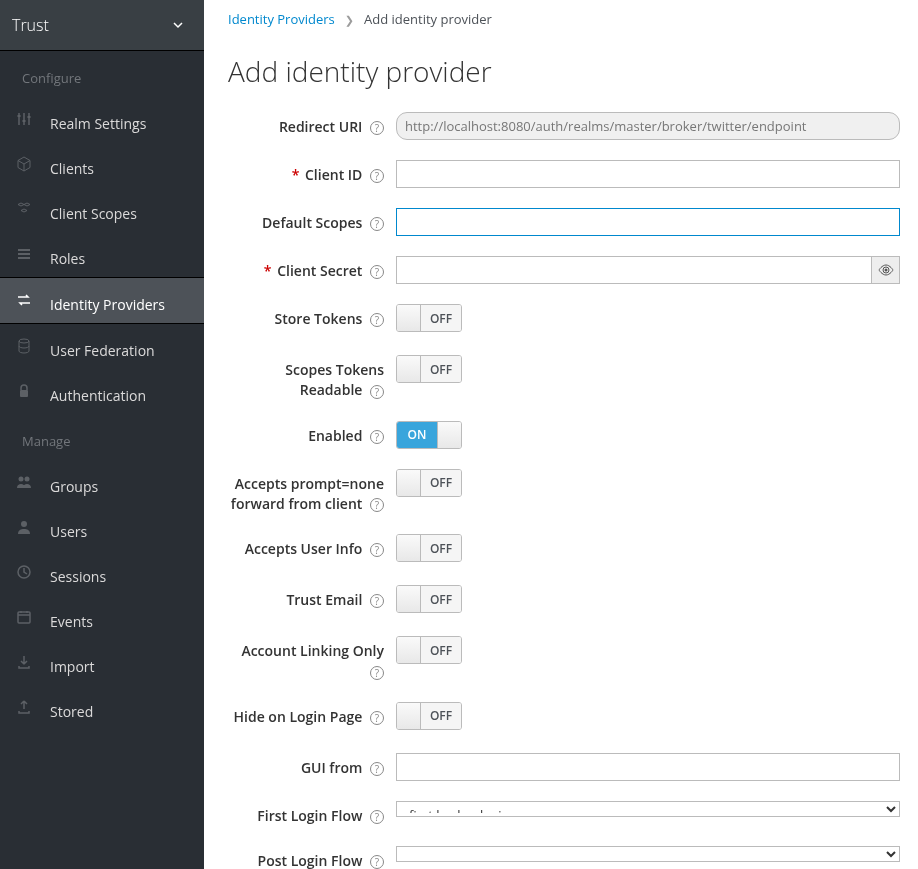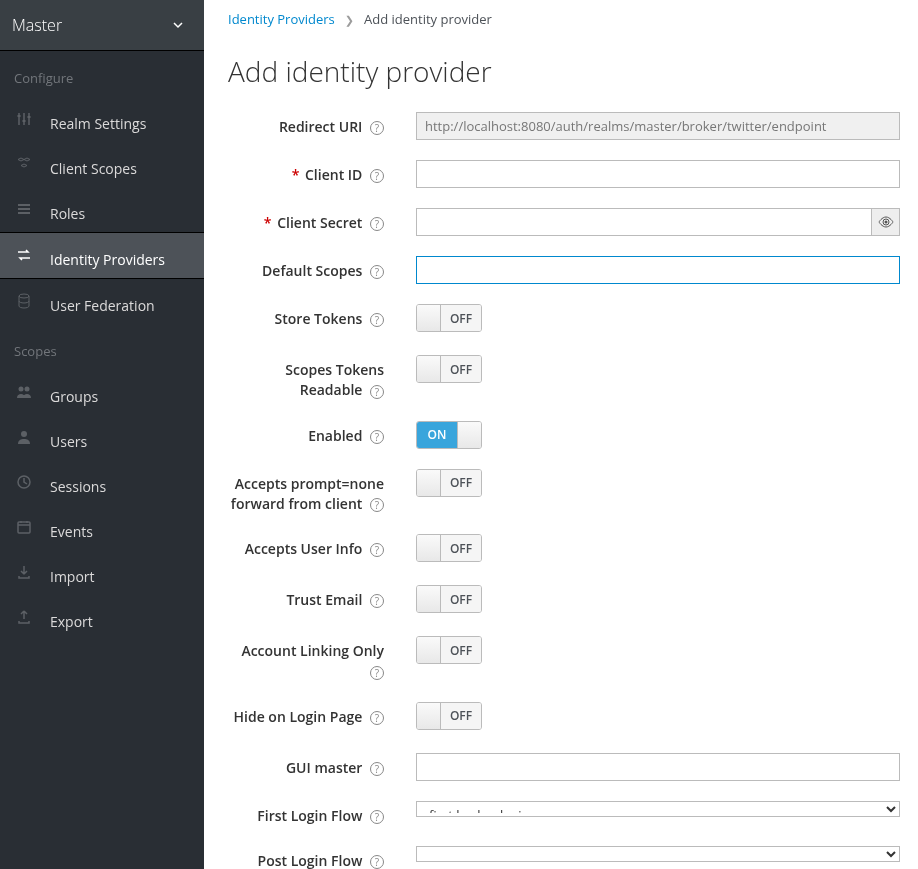--- a/index.html
+++ b/index.html
@@ -3,43 +3,43 @@
 <meta charset="utf-8">
 <style>
 * { box-sizing: border-box; margin: 0; padding: 0; }
 body { font-family: "Open Sans", Helvetica, Arial, sans-serif; font-size: 14px; color: #333; background: #fff; }
 .layout { display: flex; min-height: 869px; }
 
 
 .sidebar { width: 204px; background: #292e34; color: #dbdada; flex-shrink: 0; }
 .realm-selector { display: flex; align-items: center; justify-content: space-between; padding: 14px 20px 14px 12px; background: #393f44; color: #fff; font-size: 16px; font-weight: 300; border-bottom: 1px solid #000; }
 .realm-selector .chev { font-size: 14px; color: #fff; }
-.section-header { padding: 18px 12px 10px 14px; color: #72767b; font-size: 13px; }
+.section-header { padding: 18px 12px 10px 22px; color: #72767b; font-size: 13px; }
 .nav { list-style: none; }
 .nav-item { display: flex; align-items: center; padding: 9px 12px 9px 16px; cursor: pointer; font-size: 14px; color: #dbdada; }
 .nav-item.active { background: #4d5258; color: #fff; border-top: 1px solid #000; border-bottom: 1px solid #000; }
 .nav-icon { width: 18px; height: 18px; margin-right: 16px; flex-shrink: 0; opacity: 0.7; }
 .nav-item.active .nav-icon { opacity: 1; }
 .nav-label { font-size: 14px; margin-top: 8px; }
 
 
 .main { flex: 1; padding: 10px 18px 20px 24px; overflow: hidden; }
 .breadcrumb { font-size: 13px; color: #4d5258; margin-bottom: 24px; display: flex; align-items: center; gap: 10px; }
 .breadcrumb a { color: #0088ce; text-decoration: none; }
 .breadcrumb .sep { color: #9c9c9c; font-size: 11px; }
 .page-title { font-size: 28px; font-weight: 300; color: #333; margin-bottom: 22px; }
 
 
-.form-row { display: flex; align-items: flex-start; margin-bottom: 20px; gap: 20px; }
+.form-row { display: flex; align-items: flex-start; margin-bottom: 20px; }
 .form-label { width: 168px; text-align: right; padding-right: 12px; padding-top: 5px; font-size: 14px; color: #333; font-weight: 600; line-height: 1.45; }
 .form-label .req { color: #cc0000; margin-right: 2px; }
 .help-icon { display: inline-block; width: 14px; height: 14px; border: 1px solid #888; border-radius: 50%; color: #888; font-size: 10px; text-align: center; line-height: 12px; margin-left: 4px; vertical-align: middle; font-weight: normal; }
 .form-control-wrap { flex: 1; }
 .form-input, .form-select { width: 100%; height: 28px; padding: 3px 8px; border: 1px solid #bbb; font-size: 13px; color: #333; background: #fff; font-family: inherit; }
-.form-input[readonly] { background: #f0f0f0; color: #777; }
+.form-input[readonly] { background: #f0f0f0; color: #777; border-radius: 11px; }
 .form-input.focused { border-color: #0088ce; }
 .input-group { display: flex; }
 .input-group .form-input { flex: 1; }
 .input-group-addon { width: 28px; height: 28px; border: 1px solid #bbb; border-left: none; background: #eee; display: flex; align-items: center; justify-content: center; cursor: pointer; }
 .form-select { appearance: menulist; height: 16px; }
 
 
 .toggle { display: inline-flex; border: 1px solid #bbb; border-radius: 3px; overflow: hidden; height: 28px; background: #fff; }
 .toggle-on, .toggle-off { display: flex; align-items: center; justify-content: center; font-size: 12px; font-weight: 600; }
 .toggle.state-off .toggle-on { width: 24px; background: linear-gradient(#fafafa,#e8e8e8); border-right: 1px solid #bbb; }
@@ -49,21 +49,21 @@
 
 svg { display: block; }
 </style>
 </head>
 <body>
 
 <div class="layout">
 
   <aside class="sidebar">
     <div class="realm-selector">
-      <span>Master</span>
+      <span>Trust</span>
       <span class="chev">
         <svg width="12" height="12" viewBox="0 0 12 12">
             <path d="M2 4 L6 8 L10 4" stroke="#fff" stroke-width="1.5" fill="none"></path>
           </svg>
       </span>
     </div>
 
     <div class="section-header">Configure</div>
     <ul class="nav" id="nav-configure">
         <li class="nav-item">
@@ -73,20 +73,28 @@
               <rect x="1.5" y="4" width="3" height="2" fill="#72767b"></rect>
               <rect x="6.5" y="9" width="3" height="2" fill="#72767b"></rect>
               <rect x="11.5" y="5" width="3" height="2" fill="#72767b"></rect>
             </svg>
           </span>
           <span class="nav-label">Realm Settings</span>
         </li>
         <li class="nav-item">
           <span class="nav-icon">
             <svg width="16" height="16" viewBox="0 0 16 16">
+              <path d="M8 1 L14 4.5 V11.5 L8 15 L2 11.5 V4.5 Z M2 4.5 L8 8 L14 4.5 M8 8 V15" stroke="#72767b" fill="none" stroke-width="1"></path>
+            </svg>
+          </span>
+          <span class="nav-label">Clients</span>
+        </li>
+        <li class="nav-item">
+          <span class="nav-icon">
+            <svg width="16" height="16" viewBox="0 0 16 16">
               <path d="M5 2 L8 3.5 L5 5 L2 3.5 Z M11 2 L14 3.5 L11 5 L8 3.5 Z M8 8 L11 9.5 L8 11 L5 9.5 Z" stroke="#72767b" fill="none"></path>
             </svg>
           </span>
           <span class="nav-label">Client Scopes</span>
         </li>
         <li class="nav-item">
           <span class="nav-icon">
             <svg width="16" height="16" viewBox="0 0 16 16">
               <path d="M2 4h12M2 8h12M2 12h12" stroke="#72767b" stroke-width="2"></path>
             </svg>
@@ -103,23 +111,32 @@
         </li>
         <li class="nav-item">
           <span class="nav-icon">
             <svg width="16" height="16" viewBox="0 0 16 16">
               <ellipse cx="8" cy="3" rx="5" ry="2" fill="none" stroke="#72767b"></ellipse>
               <path d="M3 3v10c0 1.1 2.2 2 5 2s5-.9 5-2V3M3 8c0 1.1 2.2 2 5 2s5-.9 5-2" fill="none" stroke="#72767b"></path>
             </svg>
           </span>
           <span class="nav-label">User Federation</span>
         </li>
+        <li class="nav-item">
+          <span class="nav-icon">
+            <svg width="16" height="16" viewBox="0 0 16 16">
+              <rect x="4" y="7" width="8" height="7" rx="1" fill="#72767b"></rect>
+              <path d="M5 7V5a3 3 0 016 0v2" fill="none" stroke="#72767b" stroke-width="1.5"></path>
+            </svg>
+          </span>
+          <span class="nav-label">Authentication</span>
+        </li>
       </ul>
 
-    <div class="section-header">Scopes</div>
+    <div class="section-header">Manage</div>
     <ul class="nav" id="nav-manage">
         <li class="nav-item">
           <span class="nav-icon">
             <svg width="16" height="16" viewBox="0 0 16 16">
               <circle cx="5" cy="5" r="2.5" fill="#72767b"></circle>
               <circle cx="11" cy="5" r="2.5" fill="#72767b"></circle>
               <path d="M1 14c0-3 2-4 4-4s4 1 4 4M7 14c0-3 2-4 4-4s4 1 4 4" fill="#72767b"></path>
             </svg>
           </span>
           <span class="nav-label">Groups</span>
@@ -158,21 +175,21 @@
             </svg>
           </span>
           <span class="nav-label">Import</span>
         </li>
         <li class="nav-item">
           <span class="nav-icon">
             <svg width="16" height="16" viewBox="0 0 16 16">
               <path d="M8 10V2m0 0L5 5m3-3l3 3M3 12v2h10v-2" stroke="#72767b" fill="none" stroke-width="1.5"></path>
             </svg>
           </span>
-          <span class="nav-label">Export</span>
+          <span class="nav-label">Stored</span>
         </li>
       </ul>
   </aside>
 
   <main class="main">
     <nav class="breadcrumb">
       <a href="#">Identity Providers</a>
       <span class="sep">❯</span>
       <span>Add identity provider</span>
     </nav>
@@ -185,20 +202,27 @@
         <label class="form-label"><span>Redirect URI</span> <span class="help-icon">?</span></label>
         <div class="form-control-wrap">
           <input class="form-input" readonly="" value="http://localhost:8080/auth/realms/master/broker/twitter/endpoint" style="">
         </div>
       </div>
 
       <div class="form-row">
         <label class="form-label"><span class="req">*</span> <span>Client ID</span> <span class="help-icon">?</span></label>
         <div class="form-control-wrap">
           <input class="form-input" value="" style="">
+        </div>
+      </div>
+
+      <div class="form-row">
+        <label class="form-label"><span>Default Scopes</span> <span class="help-icon">?</span></label>
+        <div class="form-control-wrap">
+          <input class="form-input focused" value="" style="">
         </div>
       </div>
 
       <div class="form-row">
         <label class="form-label"><span class="req">*</span> <span>Client Secret</span> <span class="help-icon">?</span></label>
         <div class="form-control-wrap">
           <div class="input-group">
             <input type="password" class="form-input" value="" style="">
             <div class="input-group-addon">
               <span>
@@ -206,27 +230,20 @@
                     <path d="M8 1 C4 1 1 6 1 6 s3 5 7 5 7-5 7-5 S12 1 8 1z M8 9 a3 3 0 1 1 0-6 3 3 0 0 1 0 6z" fill="none" stroke="#555" stroke-width="1"></path>
                     <circle cx="8" cy="6" r="1.5" fill="#555"></circle>
                   </svg>
               </span>
             </div>
           </div>
         </div>
       </div>
 
       <div class="form-row">
-        <label class="form-label"><span>Default Scopes</span> <span class="help-icon">?</span></label>
-        <div class="form-control-wrap">
-          <input class="form-input focused" value="" style="">
-        </div>
-      </div>
-
-      <div class="form-row">
         <label class="form-label"><span>Store Tokens</span> <span class="help-icon">?</span></label>
         <div class="form-control-wrap"><div class="toggle state-off">
               <div class="toggle-on"></div>
               <div class="toggle-off">
                 <span>OFF</span>
               </div>
             </div></div>
       </div>
 
       <div class="form-row">
@@ -293,21 +310,21 @@
         <label class="form-label"><span>Hide on Login Page</span> <span class="help-icon">?</span></label>
         <div class="form-control-wrap"><div class="toggle state-off">
               <div class="toggle-on"></div>
               <div class="toggle-off">
                 <span>OFF</span>
               </div>
             </div></div>
       </div>
 
       <div class="form-row">
-        <label class="form-label"><span>GUI master</span> <span class="help-icon">?</span></label>
+        <label class="form-label"><span>GUI from</span> <span class="help-icon">?</span></label>
         <div class="form-control-wrap">
           <input class="form-input" value="" style="">
         </div>
       </div>
 
       <div class="form-row">
         <label class="form-label"><span>First Login Flow</span> <span class="help-icon">?</span></label>
         <div class="form-control-wrap">
           <select class="form-select">
             <option>first broker login</option>

